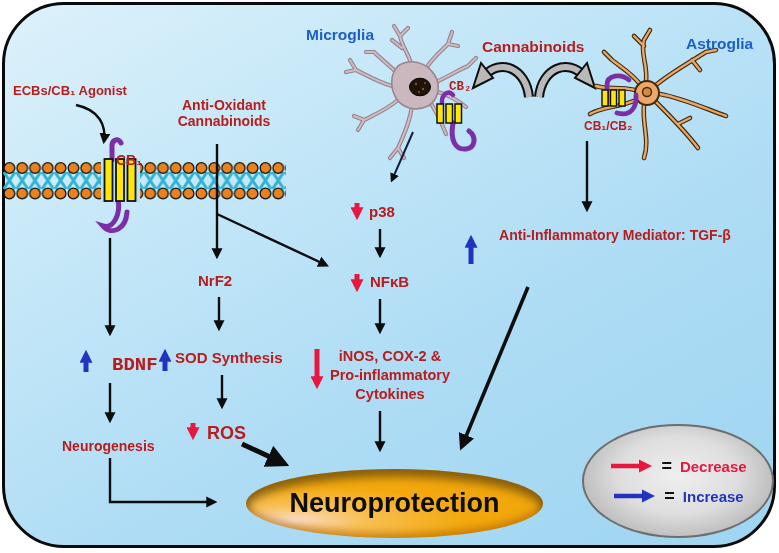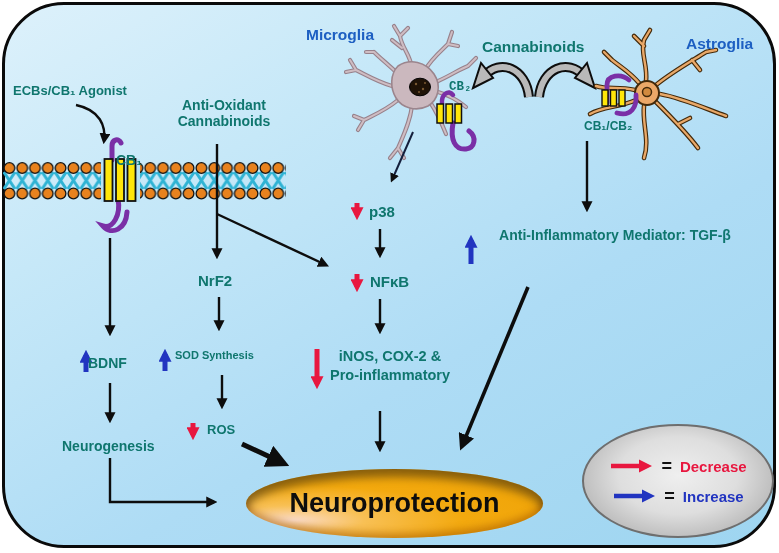--- a/index.html
+++ b/index.html
@@ -6,21 +6,21 @@
   #canvas{
     position:relative;width:779px;height:553px;background:#fff;overflow:hidden;
     font-family:"Liberation Sans","DejaVu Sans",sans-serif;
   }
   #panel{
     position:absolute;left:2px;top:2px;width:768px;height:540px;
     border:3.5px solid #0a0a0a;border-radius:62px;
     background:linear-gradient(150deg,#ddf1fb 0%,#c6e8f8 28%,#aedcf5 62%,#9ed5f0 100%);
   }
   svg.overlay{position:absolute;left:0;top:0;pointer-events:none;}
-  .lbl{position:absolute;font-weight:bold;color:#0f766e;white-space:nowrap;line-height:1.15;}
+  .lbl{position:absolute;font-weight:bold;color:#b91c1c;white-space:nowrap;line-height:1.15;}
   .blue-lbl{color:#1d5fc2;}
   .ctr{text-align:center;white-space:normal;}
   #neuro-ellipse{
     position:absolute;left:246px;top:469px;width:297px;height:69px;border-radius:50%;
     background:radial-gradient(ellipse at 16% 74%, #fbdcc9 0%, #f8c055 20%, #f3a90e 48%, #eea205 100%);
     box-shadow:inset 0 8px 9px rgba(70,50,15,.6), inset 0 -5px 7px rgba(160,85,0,.45);
     display:flex;align-items:center;justify-content:center;
   }
   #neuro-ellipse .txt{font-weight:bold;font-size:27px;color:#0d0d0d;}
   #legend-ellipse{
@@ -223,26 +223,27 @@
   <div class="lbl blue-lbl" style="left:306px;top:26px;font-size:15.5px;">Microglia</div>
   <div class="lbl" style="left:482px;top:38px;font-size:15.5px;">Cannabinoids</div>
   <div class="lbl blue-lbl" style="left:686px;top:35px;font-size:15.5px;">Astroglia</div>
 
   <div class="lbl" style="left:449px;top:80px;font-size:12.5px;font-family:Liberation Mono, monospace;">CB₂</div>
   <div class="lbl" style="left:584px;top:120px;font-size:12px;">CB₁/CB₂</div>
 
   <div class="lbl" style="left:369px;top:203px;font-size:15px;">p38</div>
   <div class="lbl" style="left:370px;top:273px;font-size:15px;">NFκB</div>
   <div class="lbl" style="left:198px;top:272px;font-size:15px;text-align:right;">NrF2</div>
-  <div class="lbl" style="left:175px;top:349px;font-size:11px;">SOD Synthesis</div>
-  <div class="lbl" style="left:88px;top:355px;font-size:14px;">BDNF</div>
-  <div class="lbl" style="left:207px;top:423px;font-size:13px;">ROS</div>
+  <div class="lbl" style="left:175px;top:349px;font-size:15px;">SOD Synthesis</div>
+  <div class="lbl" style="left:112px;top:355px;font-size:19px;font-family:Liberation Mono, monospace;">BDNF</div>
+  <div class="lbl" style="left:207px;top:423px;font-size:18px;">ROS</div>
   <div class="lbl" style="left:62px;top:438px;font-size:14px;">Neurogenesis</div>
 
   <div class="lbl ctr" style="left:320px;top:347px;width:140px;font-size:14.5px;line-height:1.32;">
     <div>iNOS, COX-2 &amp;</div>
     <div>Pro-inflammatory</div>
+    <div>Cytokines</div>
   </div>
 
   <div class="lbl ctr" style="left:486px;top:226px;width:258px;font-size:14px;line-height:1.3;">
     <div>Anti-Inflammatory Mediator: TGF-β</div>
   </div>
 </div>
 
 </body></html>

